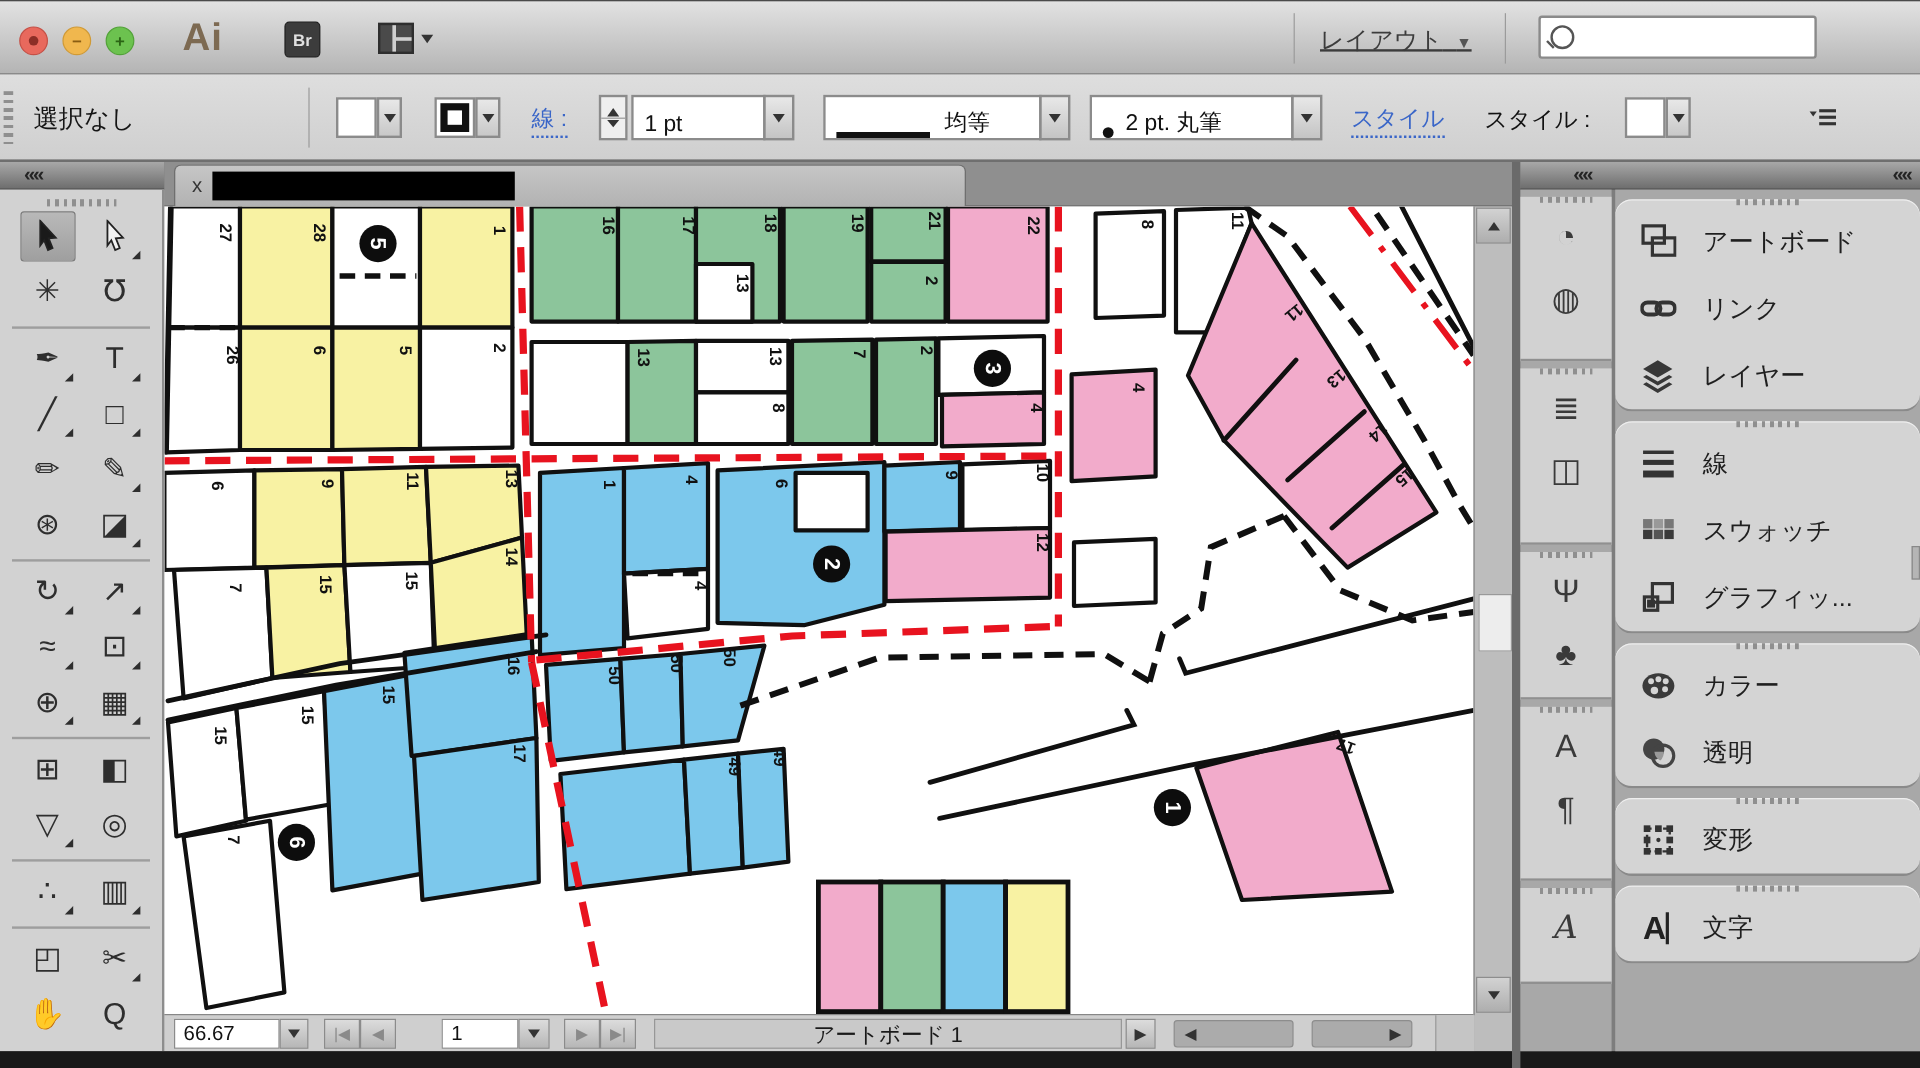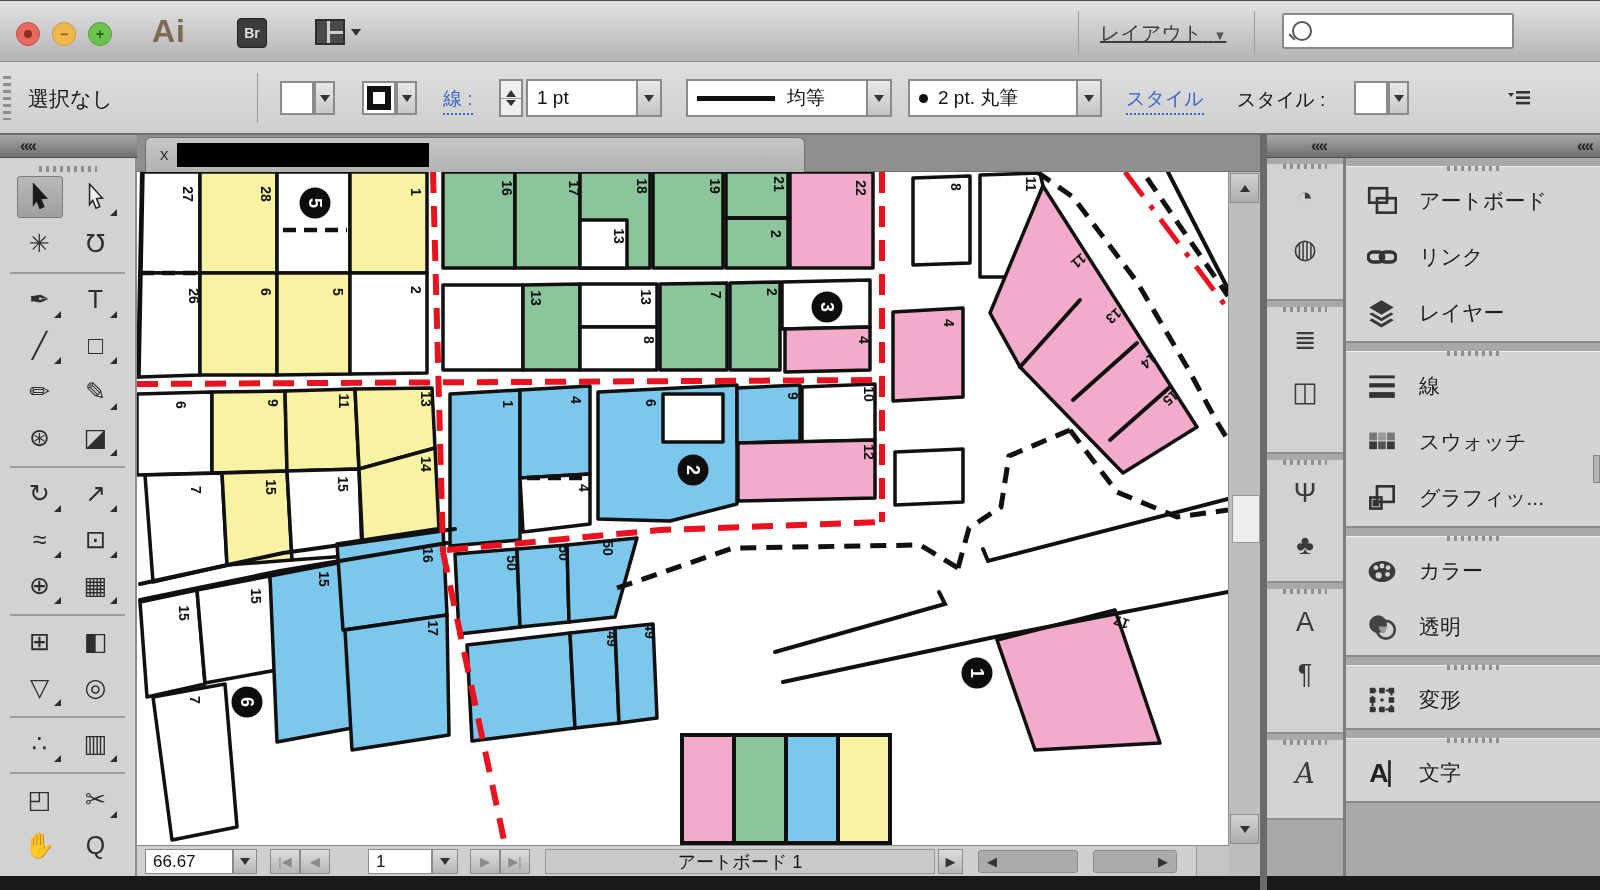--- a/index.html
+++ b/index.html
@@ -40,21 +40,21 @@
   .swatch{position:absolute;top:19px;width:34px;height:34px;background:#fff;border:2px solid #8b8b8b;box-sizing:border-box;}
   .swatch.strk:before{content:"";position:absolute;inset:3px;border:6px solid #111;}
   .ddbtn{position:absolute;top:19px;width:21px;height:34px;background:linear-gradient(#e8e8e8,#c8c8c8);
          border:2px solid #8b8b8b;box-sizing:border-box;display:flex;align-items:center;justify-content:center;}
   .bluelink{font-size:19px;color:#3a66c8;border-bottom:2px dotted #3a66c8;padding-bottom:1px;}
   .stepper{position:absolute;left:499px;top:17px;width:24px;height:38px;border:2px solid #8b8b8b;box-sizing:border-box;background:#efefef;}
   .stepper div{height:50%;display:flex;align-items:center;justify-content:center;}
   .stepper .up{border-bottom:1px solid #9a9a9a;}
   .tri-up{width:0;height:0;border-left:5px solid transparent;border-right:5px solid transparent;border-bottom:7px solid #333;}
   .combo{position:absolute;top:17px;height:38px;background:#fff;border:2px solid #8b8b8b;box-sizing:border-box;
-         display:flex;align-items:center;padding-left:9px;font-size:19px;color:#111;}
+         display:flex;align-items:flex-end;padding-left:9px;font-size:19px;color:#111;}
   .combo .dd{position:absolute;right:-26px;top:-2px;width:26px;height:38px;background:linear-gradient(#e8e8e8,#c4c4c4);
          border:2px solid #8b8b8b;box-sizing:border-box;display:flex;align-items:center;justify-content:center;}
   .profline{width:78px;height:5px;background:#111;margin-right:12px;}
   .brushdot{width:9px;height:9px;border-radius:50%;background:#111;margin-right:10px;}
   .pmenu{position:absolute;left:1506px;top:26px;width:26px;height:20px;}
   
   .dkhead{background:linear-gradient(#a8a8a8,#6e6e6e);border-bottom:1px solid #4f4f4f;box-sizing:border-box;color:#242424;}
   .collapse{font-size:17px;font-weight:bold;letter-spacing:-2px;}
   
   .toolhead{position:absolute;left:0;top:135px;width:137px;height:23px;display:flex;align-items:center;padding-left:20px;box-sizing:border-box;}
@@ -92,21 +92,21 @@
   .botstrip{position:absolute;left:0;top:876px;width:1600px;height:14px;background:#191919;}
   
   .gapcol{position:absolute;left:1260px;top:135px;width:7px;height:755px;background:#6a6a6a;}
   .dockhead{position:absolute;left:1267px;top:135px;width:333px;height:23px;display:flex;align-items:center;justify-content:space-between;padding:0 8px 0 44px;box-sizing:border-box;}
   .strip{position:absolute;left:1267px;top:158px;width:76px;height:718px;background:#a8a8a8;}
   .stripsec{background:#d2d2d2;border-bottom:2px solid #909090;}
   .sgrip{width:44px;height:5px;margin:6px auto 2px auto;}
   .sitem{height:52px;display:flex;align-items:center;justify-content:center;font-size:27px;color:#3a3a3a;}
   .sitem.serif{font-family:"DejaVu Serif",serif;font-style:italic;}
   .dock{position:absolute;left:1346px;top:158px;width:254px;height:718px;background:#a8a8a8;overflow:hidden;}
-  .dgroup{background:#d4d4d4;border-bottom:2px solid #8a8a8a;box-shadow:inset 0 1px 0 #efefef;}
+  .dgroup{background:#d4d4d4;border-bottom:2px solid #8a8a8a;box-shadow:inset 0 1px 0 #efefef;border-radius:14px;}
   .dgrip{width:52px;height:5px;margin:8px auto 2px auto;}
   .ditem{height:56px;display:flex;align-items:center;padding-left:21px;gap:22px;}
   .ditem .dicon{width:30px;height:30px;flex:0 0 30px;}
   .ditem .dlabel{font-size:21px;color:#1f1f1f;white-space:nowrap;}
   .dockscroll{position:absolute;left:1593px;top:455px;width:5px;height:26px;background:#b5b5b5;border:1px solid #888;}
   
   #map text{font-family:"Liberation Sans","DejaVu Sans",sans-serif;font-size:14px;font-weight:bold;fill:#111;
             text-anchor:middle;dominant-baseline:middle;}
   #map text.circnum{font-size:18px;fill:#fff;}
 </style>

